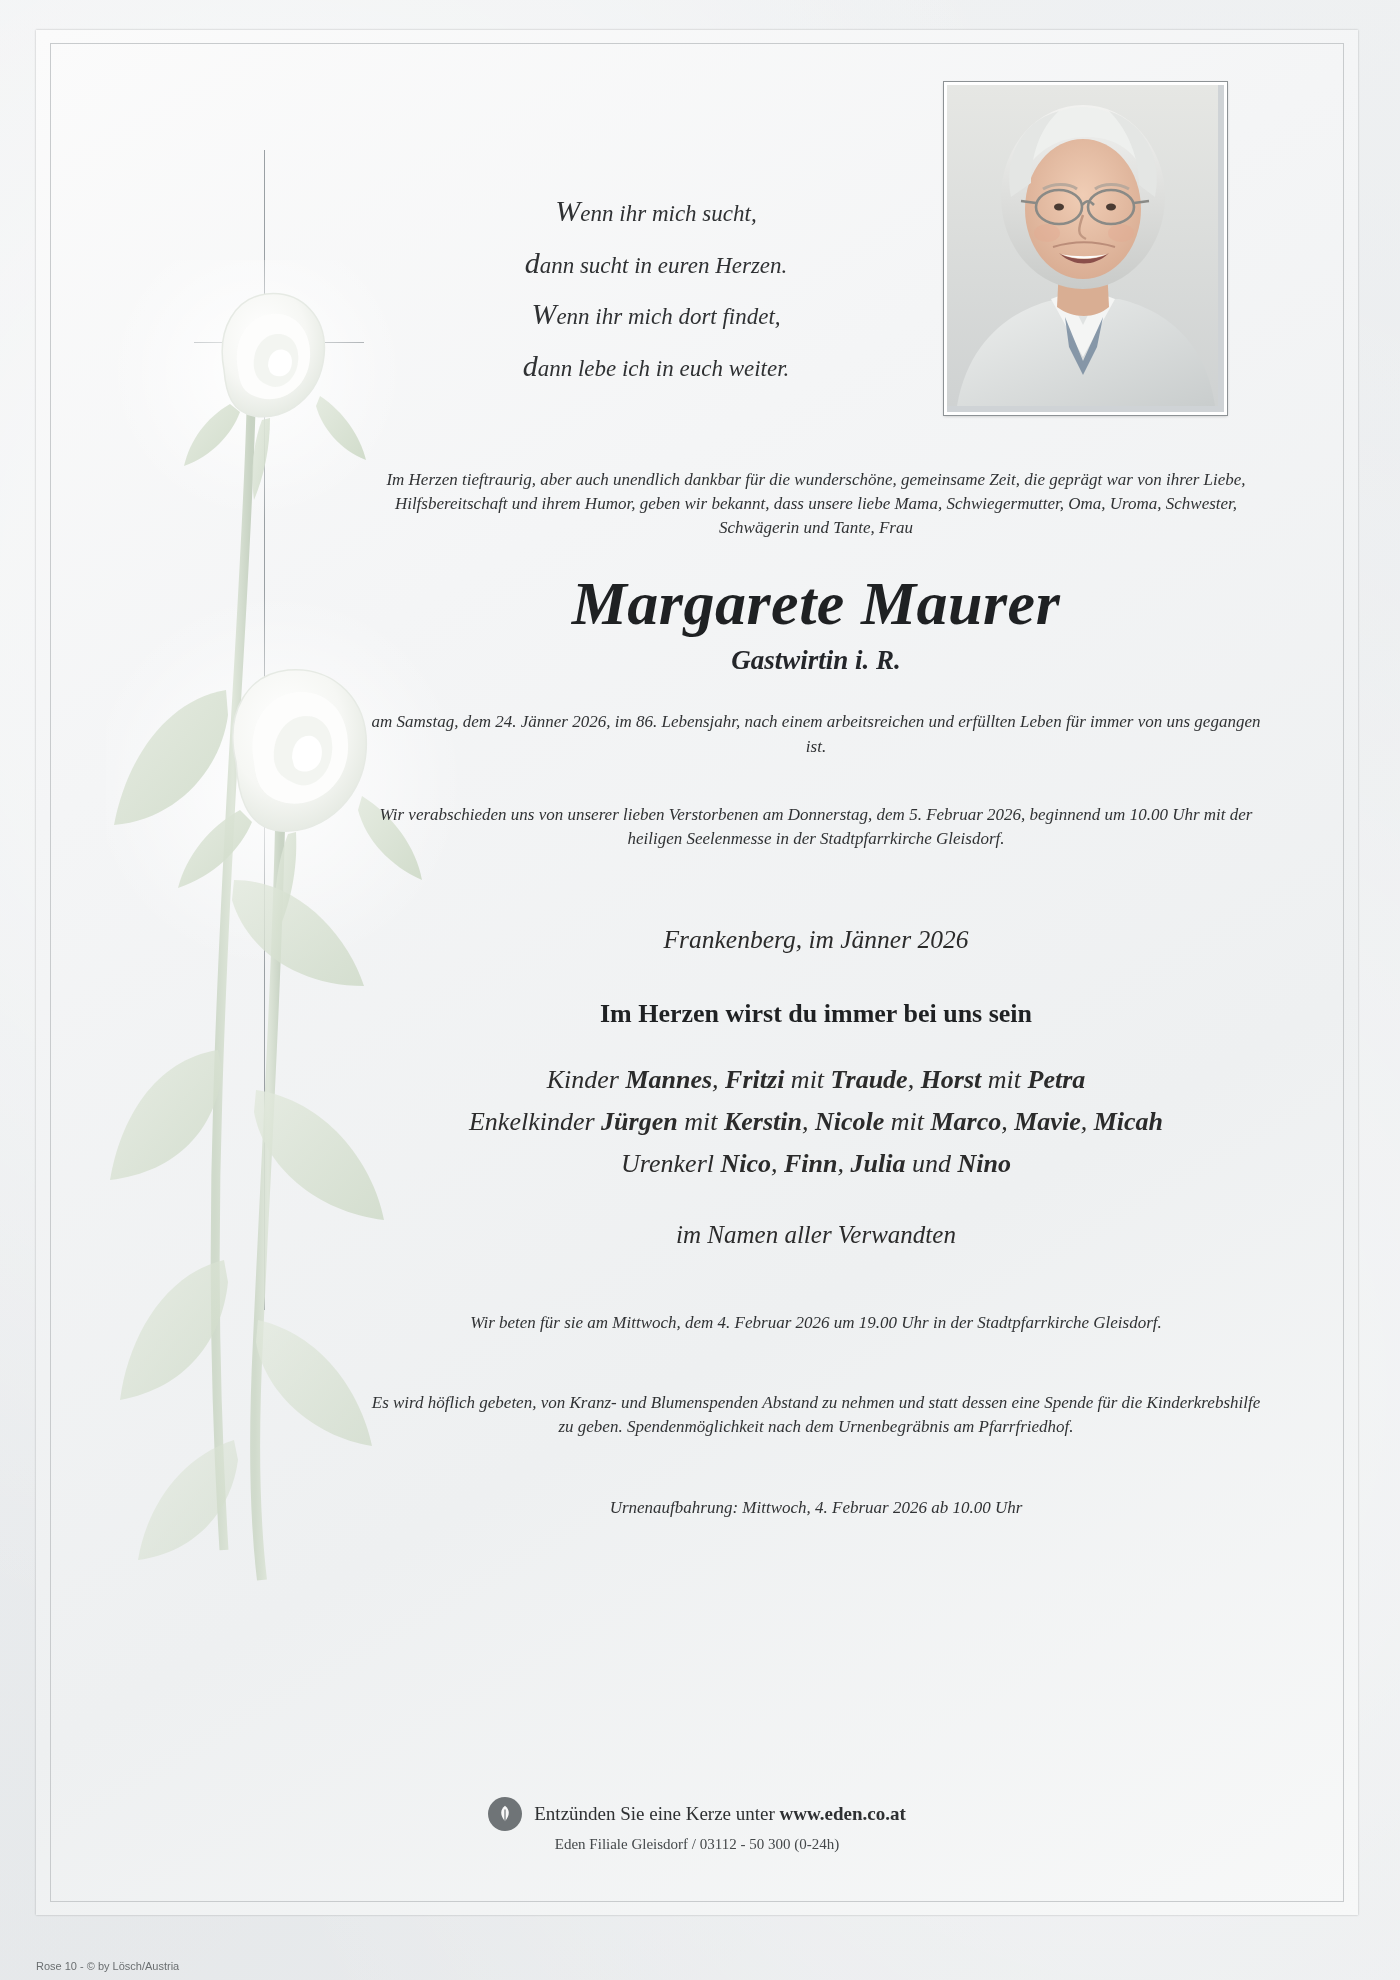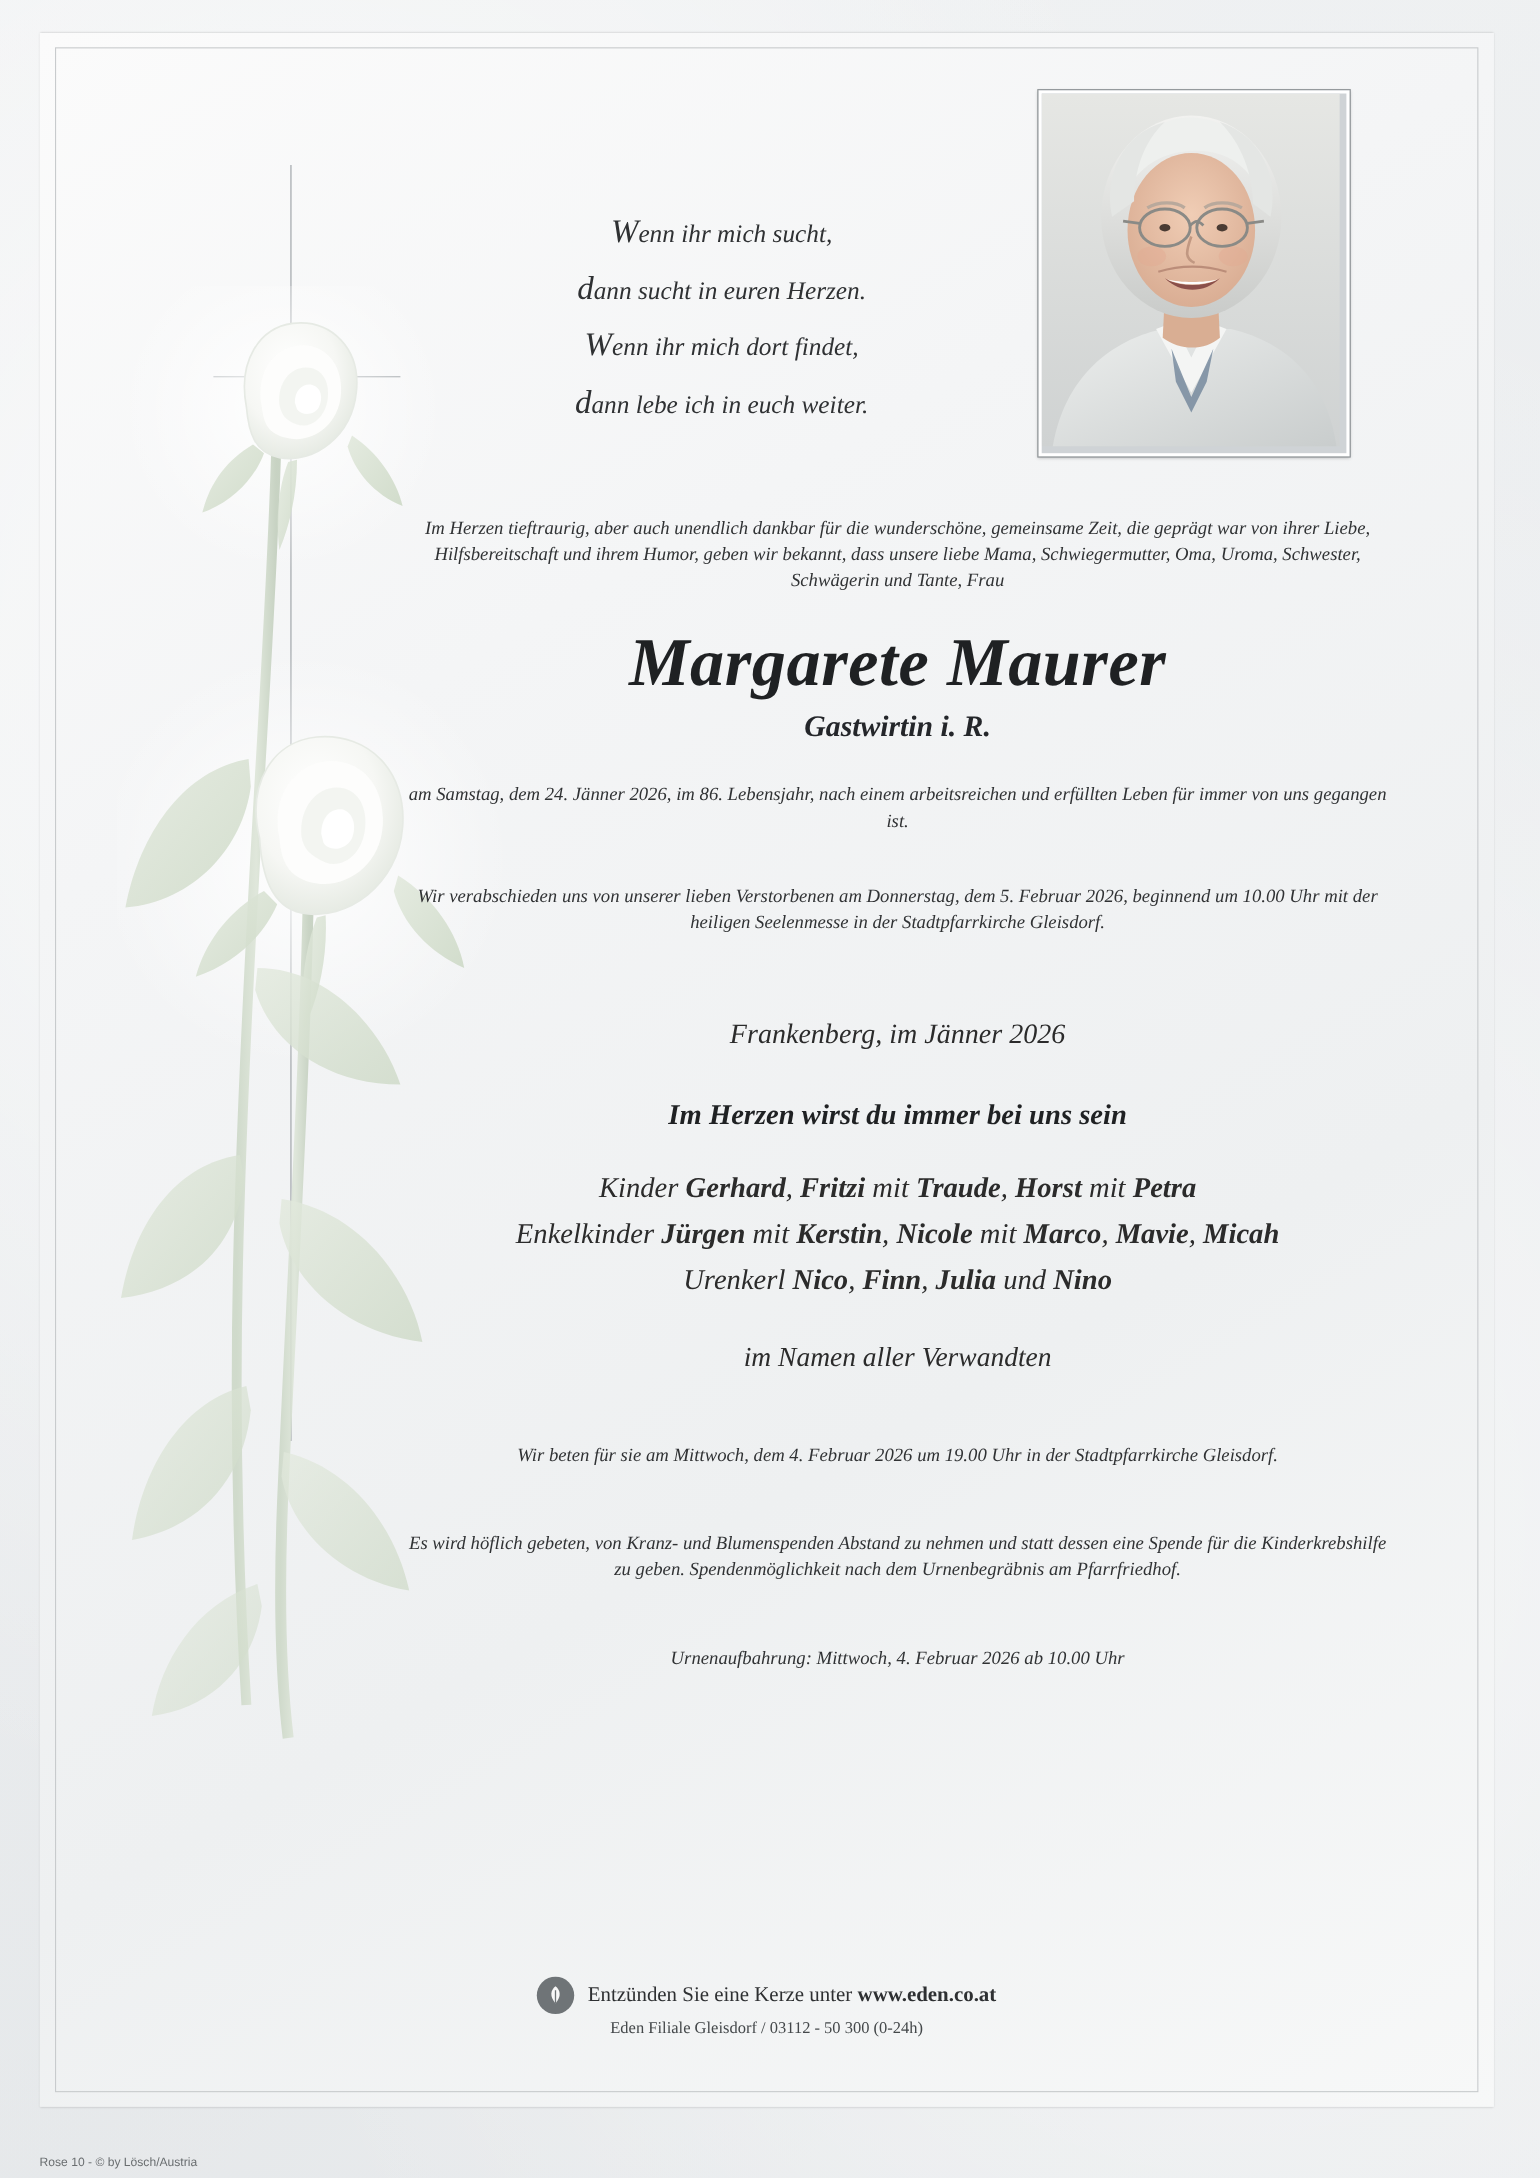--- a/index.html
+++ b/index.html
@@ -160,21 +160,20 @@
   .spacer-m { height: 30px; }
   .spacer-l { height: 44px; }
 
   .place {
     font-style: italic;
     font-size: 25.5px;
     margin: 0;
   }
 
   .heart-line {
-    font-style: italic;
     font-weight: bold;
     font-size: 26px;
     margin: 0;
     color: #1f2123;
   }
 
   .family {
     font-style: italic;
     font-size: 26px;
     line-height: 1.62;
@@ -394,21 +393,21 @@
 
       <div class="spacer-s"></div>
 
       <div class="spacer-m"></div>
       <p class="place">Frankenberg, im Jänner 2026</p>
 
       <div class="spacer-l"></div>
       <p class="heart-line">Im Herzen wirst du immer bei uns sein</p>
 
       <div class="spacer-m"></div>
-      <p class="family">Kinder <b>Gerhard</b>, <b>Fritzi</b> mit <b>Traude</b>, <b>Horst</b> mit <b>Petra</b></p>
+      <p class="family">Kinder <b>Mannes</b>, <b>Fritzi</b> mit <b>Traude</b>, <b>Horst</b> mit <b>Petra</b></p>
       <p class="family">Enkelkinder <b>Jürgen</b> mit <b>Kerstin</b>, <b>Nicole</b> mit <b>Marco</b>, <b>Mavie</b>, <b>Micah</b></p>
       <p class="family">Urenkerl <b>Nico</b>, <b>Finn</b>, <b>Julia</b> und <b>Nino</b></p>
 
       <div class="spacer-s"></div>
       <p class="relatives">im Namen aller Verwandten</p>
 
       <div class="spacer-l"></div>
       <p class="p">Wir beten für sie am Mittwoch, dem 4. Februar 2026 um 19.00 Uhr in der Stadtpfarrkirche Gleisdorf.</p>
 
       <div class="spacer-m"></div>

